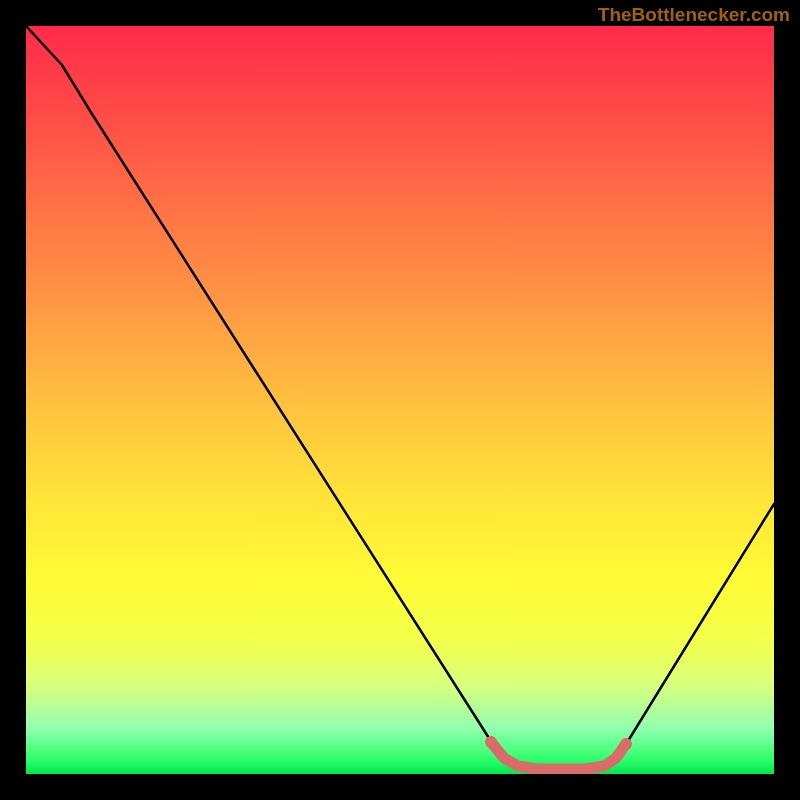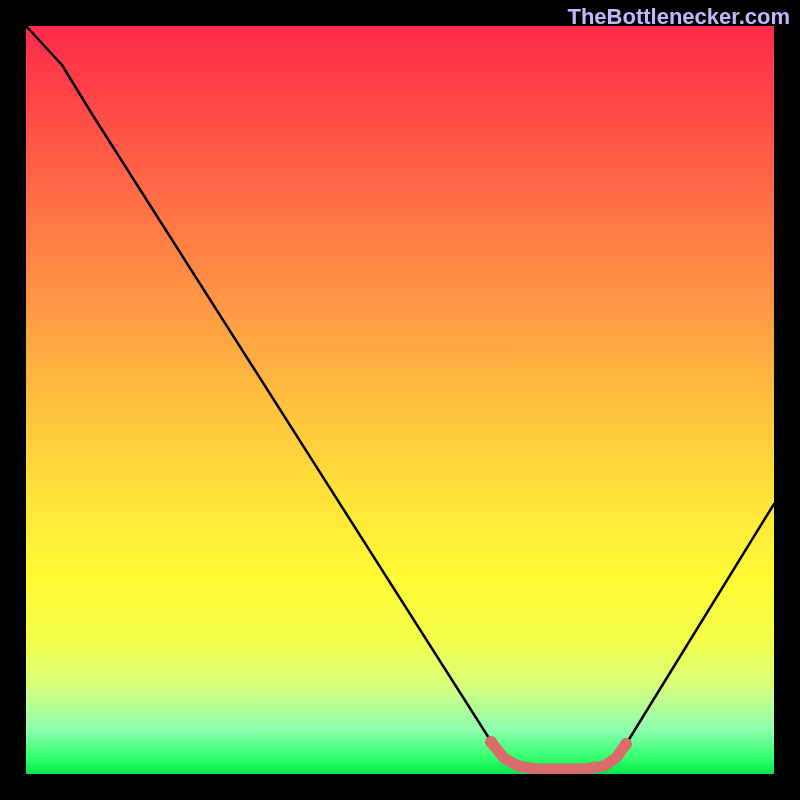--- a/index.html
+++ b/index.html
@@ -1,17 +1,17 @@
 <!DOCTYPE html>
 <html><head>
 <meta charset="utf-8">
 <style>
   * { margin: 0; padding: 0; box-sizing: border-box; }
   body { width: 800px; height: 800px; background: #000; position: relative; font-family: Arial, sans-serif; }
-  .watermark { position: absolute; top: 4px; right: 10px; color: #c4b5fd; font-size: 22px; font-weight: bold; z-index: 10; }
+  .watermark { position: absolute; top: 4px; right: 10px; color: #a16207; font-size: 19px; font-weight: bold; z-index: 10; }
   .outer { position: absolute; top: 0; left: 0; width: 800px; height: 800px; background: #000; }
   .plot-area { position: absolute; top: 26px; left: 26px; width: 748px; height: 748px; }
   .gradient-bg { position: absolute; top: 0; left: 0; width: 100%; height: 100%;
     background: linear-gradient(to bottom,
       #ff2b49 0%,
       #ff4c47 12%,
       #ff7445 25%,
       #ff9a44 38%,
       #ffbf3f 50%,
       #ffe13a 62%,

